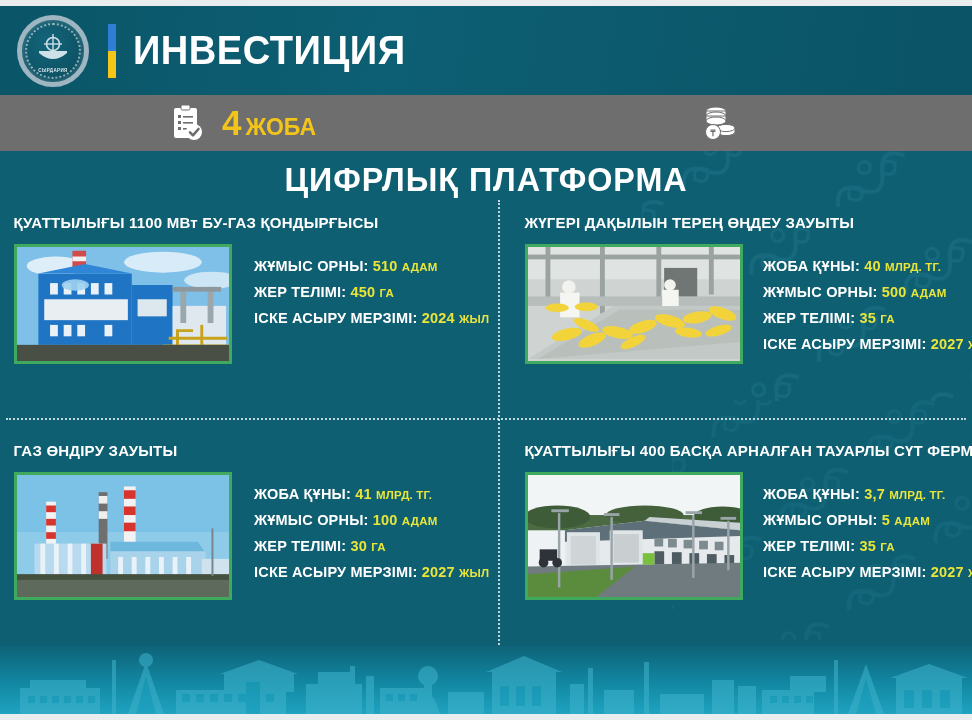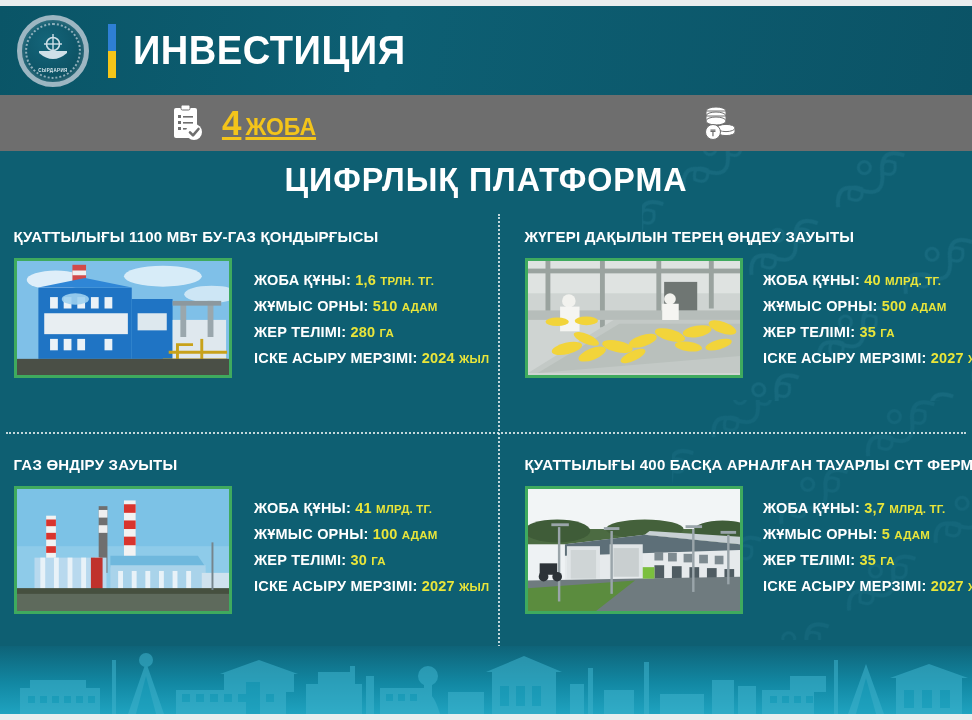--- a/index.html
+++ b/index.html
@@ -75,21 +75,21 @@
     display: flex;
   }
   .kpi {
     width: 50%; height: 100%;
     display: flex; align-items: center; justify-content: center;
   }
   .kpi .icon { margin-right: 18px; display: flex; align-items: center; }
   .kpi .value {
     color: #f3c41a; font-size: 35px; font-weight: bold;
     font-family: "Liberation Sans Narrow", "Liberation Sans", sans-serif;
-    letter-spacing: 0px; white-space: nowrap; text-decoration: underline;
+    letter-spacing: 0px; white-space: nowrap;
   }
   .kpi .value .unit { font-size: 23px; margin-left: 4px; }
 
   
   .ornament {
     position: absolute; right: 0; top: 151px; width: 330px; height: 250px;
     opacity: .30; pointer-events: none;
   }
   .ornament-2 {
     position: absolute; right: 0; top: 400px; width: 300px; height: 240px;
@@ -101,21 +101,21 @@
     position: absolute; left: 0; top: 160px; width: 972px;
     text-align: center;
     color: #ffffff;
     font-size: 34px; font-weight: bold; letter-spacing: 1px;
     font-family: "Liberation Sans Narrow", "Liberation Sans", sans-serif;
     transform: scaleX(.95);
   }
 
   
   .grid {
-    position: absolute; left: 0; top: 210px; width: 972px; height: 455px;
+    position: absolute; left: 0; top: 196px; width: 972px; height: 455px;
   }
   .v-divider {
     position: absolute; left: 498px; top: 4px; height: 448px;
     border-left: 2px dotted rgba(255,255,255,.75);
   }
   .h-divider {
     position: absolute; left: 6px; top: 222px; width: 960px;
     border-top: 2px dotted rgba(255,255,255,.75);
   }
 
@@ -305,32 +305,27 @@
                 <path d="M190 104 v-22"></path>
             </g>
             <rect x="168" y="46" width="6" height="34" fill="#9aa7ad"></rect>
             <rect x="196" y="42" width="6" height="38" fill="#9aa7ad"></rect>
             <rect x="160" y="42" width="50" height="5" fill="#8c989e"></rect>
             <rect x="0" y="103" width="218" height="17" fill="#4a4f46"></rect>
           </svg>
         </div>
         <div class="facts">
           <div class="fact">
-            <span>ЖОБА ҚҰНЫ:</span>
-            <span class="val">1,6</span>
-            <span class="val small">ТРЛН. ТГ.</span>
-          </div>
-          <div class="fact">
             <span>ЖҰМЫС ОРНЫ:</span>
             <span class="val">510</span>
             <span class="val small">АДАМ</span>
           </div>
           <div class="fact">
             <span>ЖЕР ТЕЛІМІ:</span>
-            <span class="val">280</span>
+            <span class="val">450</span>
             <span class="val small">ГА</span>
           </div>
           <div class="fact">
             <span>ІСКЕ АСЫРУ МЕРЗІМІ:</span>
             <span class="val">2024</span>
             <span class="val small">ЖЫЛ</span>
           </div>
         </div>
       </div>
     </div>

